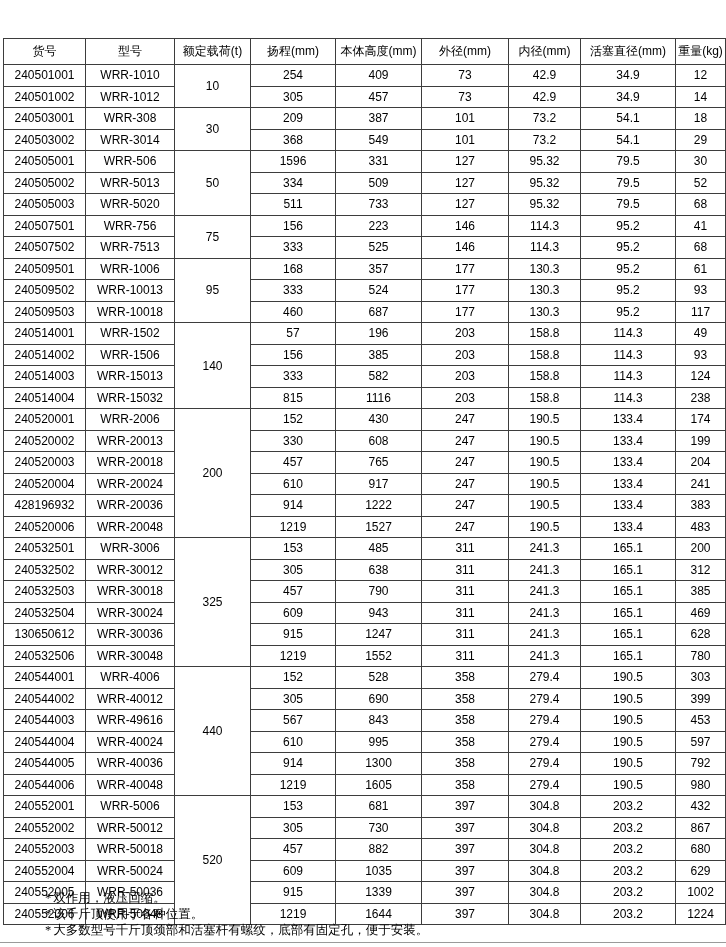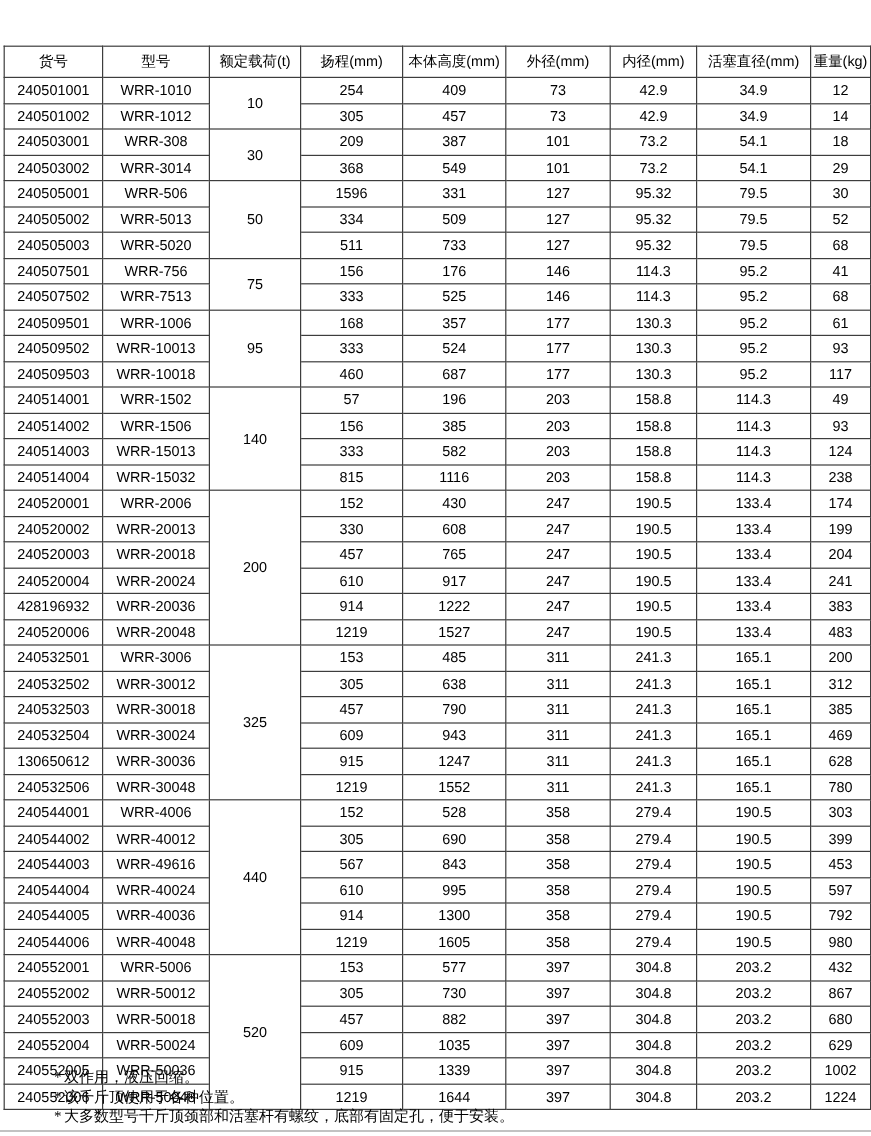--- a/index.html
+++ b/index.html
@@ -151,21 +151,21 @@
           <td>127</td>
           <td>95.32</td>
           <td>79.5</td>
           <td>68</td>
         </tr>
         <tr>
           <td>240507501</td>
           <td>WRR-756</td>
           <td rowspan="2" class="load-cell">75</td>
           <td>156</td>
-          <td>176</td>
+          <td>223</td>
           <td>146</td>
           <td>114.3</td>
           <td>95.2</td>
           <td>41</td>
         </tr>
         <tr>
           <td>240507502</td>
           <td>WRR-7513</td>
           <td>333</td>
           <td>525</td>
@@ -427,21 +427,21 @@
           <td>358</td>
           <td>279.4</td>
           <td>190.5</td>
           <td>980</td>
         </tr>
         <tr>
           <td>240552001</td>
           <td>WRR-5006</td>
           <td rowspan="6" class="load-cell">520</td>
           <td>153</td>
-          <td>577</td>
+          <td>681</td>
           <td>397</td>
           <td>304.8</td>
           <td>203.2</td>
           <td>432</td>
         </tr>
         <tr>
           <td>240552002</td>
           <td>WRR-50012</td>
           <td>305</td>
           <td>730</td>

